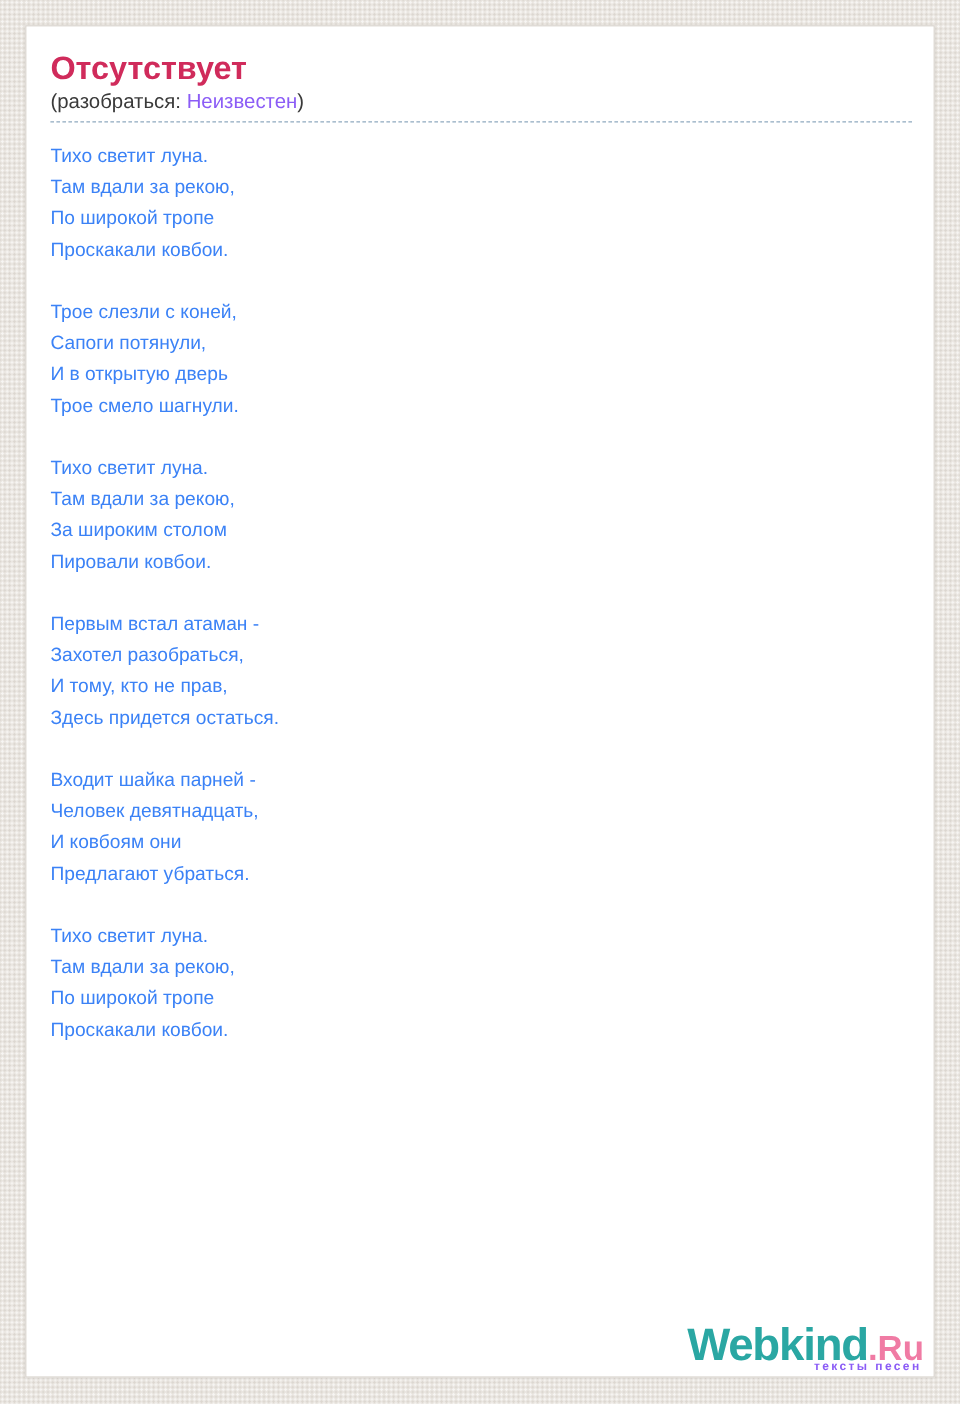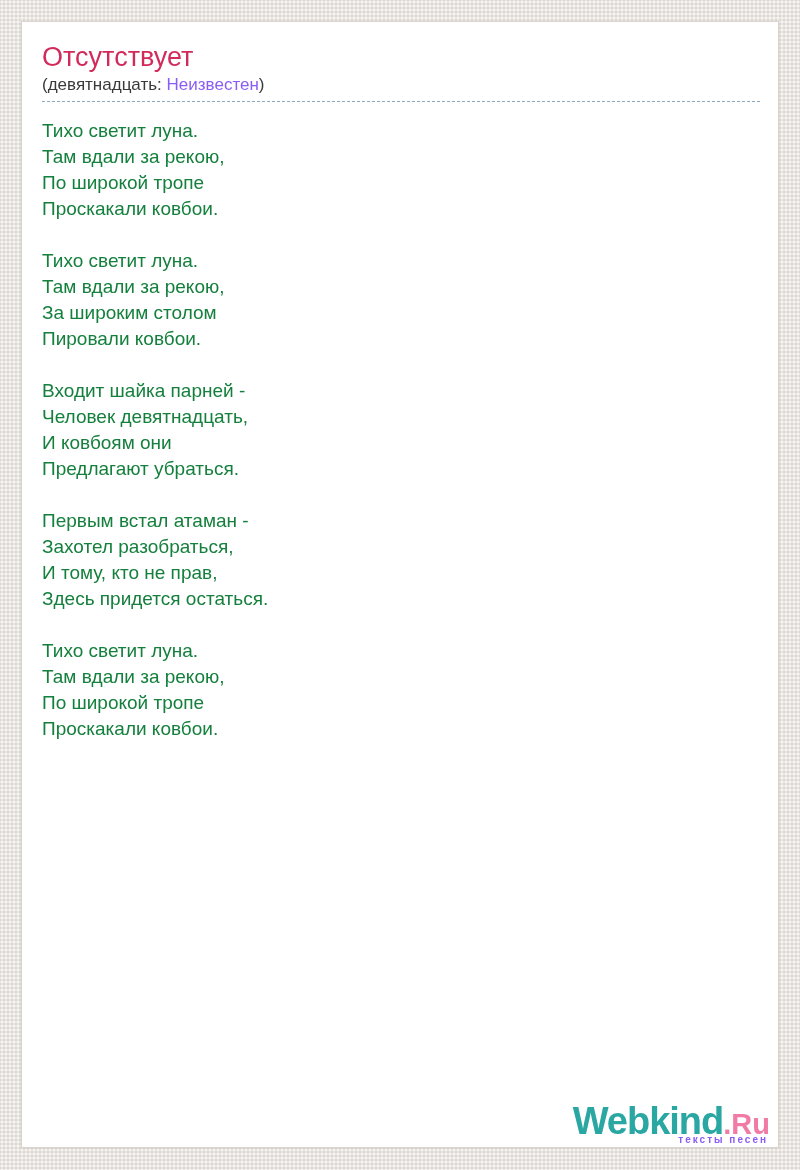--- a/index.html
+++ b/index.html
@@ -18,43 +18,43 @@
     position: absolute;
     left: 21px; top: 21px;
     width: 758px; height: 1127px;
     background: #ffffff;
     border: 1px solid #d9d4ce;
     box-shadow: 0 1px 2px rgba(0,0,0,.06);
     padding: 20px 18px 0 20px;
   }
   .song-title {
     font-size: 27px;
-    font-weight: 400;
+    font-weight: 700;
     color: #d02b5b;
     line-height: 30px;
     letter-spacing: 0;
   }
   .artist-line {
     font-size: 17px;
     color: #3a3a3a;
     line-height: 22px;
     margin-top: 2px;
     padding-bottom: 5px;
     border-bottom: 1px dashed #8fa9bf;
   }
   .artist-link {
     color: #8b5cf6;
     text-decoration: none;
     cursor: pointer;
   }
   .lyrics {
     margin-top: 16px;
-    font-size: 19px;
+    font-size: 16px;
     line-height: 26px;
-    color: #15803d;
+    color: #3b82f6;
   }
   .verse {
     white-space: pre-line;
     margin: 0 0 26px 0;
   }
   .logo {
     position: absolute;
     right: 8px; bottom: 2px;
     text-align: right;
     line-height: 1;
@@ -81,39 +81,43 @@
     padding-right: 2px;
   }
 </style>
 </head>
 <body>
 
 <div class="card">
 
   <h1 class="song-title">Отсутствует</h1>
 
-  <div class="artist-line"><span>(девятнадцать:</span><span> </span><a class="artist-link">Неизвестен</a><span>)</span></div>
+  <div class="artist-line"><span>(разобраться:</span><span> </span><a class="artist-link">Неизвестен</a><span>)</span></div>
 
   <div class="lyrics">
       <p class="verse">Тихо светит луна.
 Там вдали за рекою,
 По широкой тропе
 Проскакали ковбои.</p>
+      <p class="verse">Трое слезли с коней,
+Сапоги потянули,
+И в открытую дверь
+Трое смело шагнули.</p>
       <p class="verse">Тихо светит луна.
 Там вдали за рекою,
 За широким столом
 Пировали ковбои.</p>
+      <p class="verse">Первым встал атаман -
+Захотел разобраться,
+И тому, кто не прав,
+Здесь придется остаться.</p>
       <p class="verse">Входит шайка парней -
 Человек девятнадцать,
 И ковбоям они
 Предлагают убраться.</p>
-      <p class="verse">Первым встал атаман -
-Захотел разобраться,
-И тому, кто не прав,
-Здесь придется остаться.</p>
       <p class="verse">Тихо светит луна.
 Там вдали за рекою,
 По широкой тропе
 Проскакали ковбои.</p>
     </div>
 
   <div class="logo">
     <div class="logo-main"><span class="logo-name">Webkind</span><span class="logo-tld">.Ru</span></div>
     <div class="logo-tagline">тексты песен</div>
   </div>

